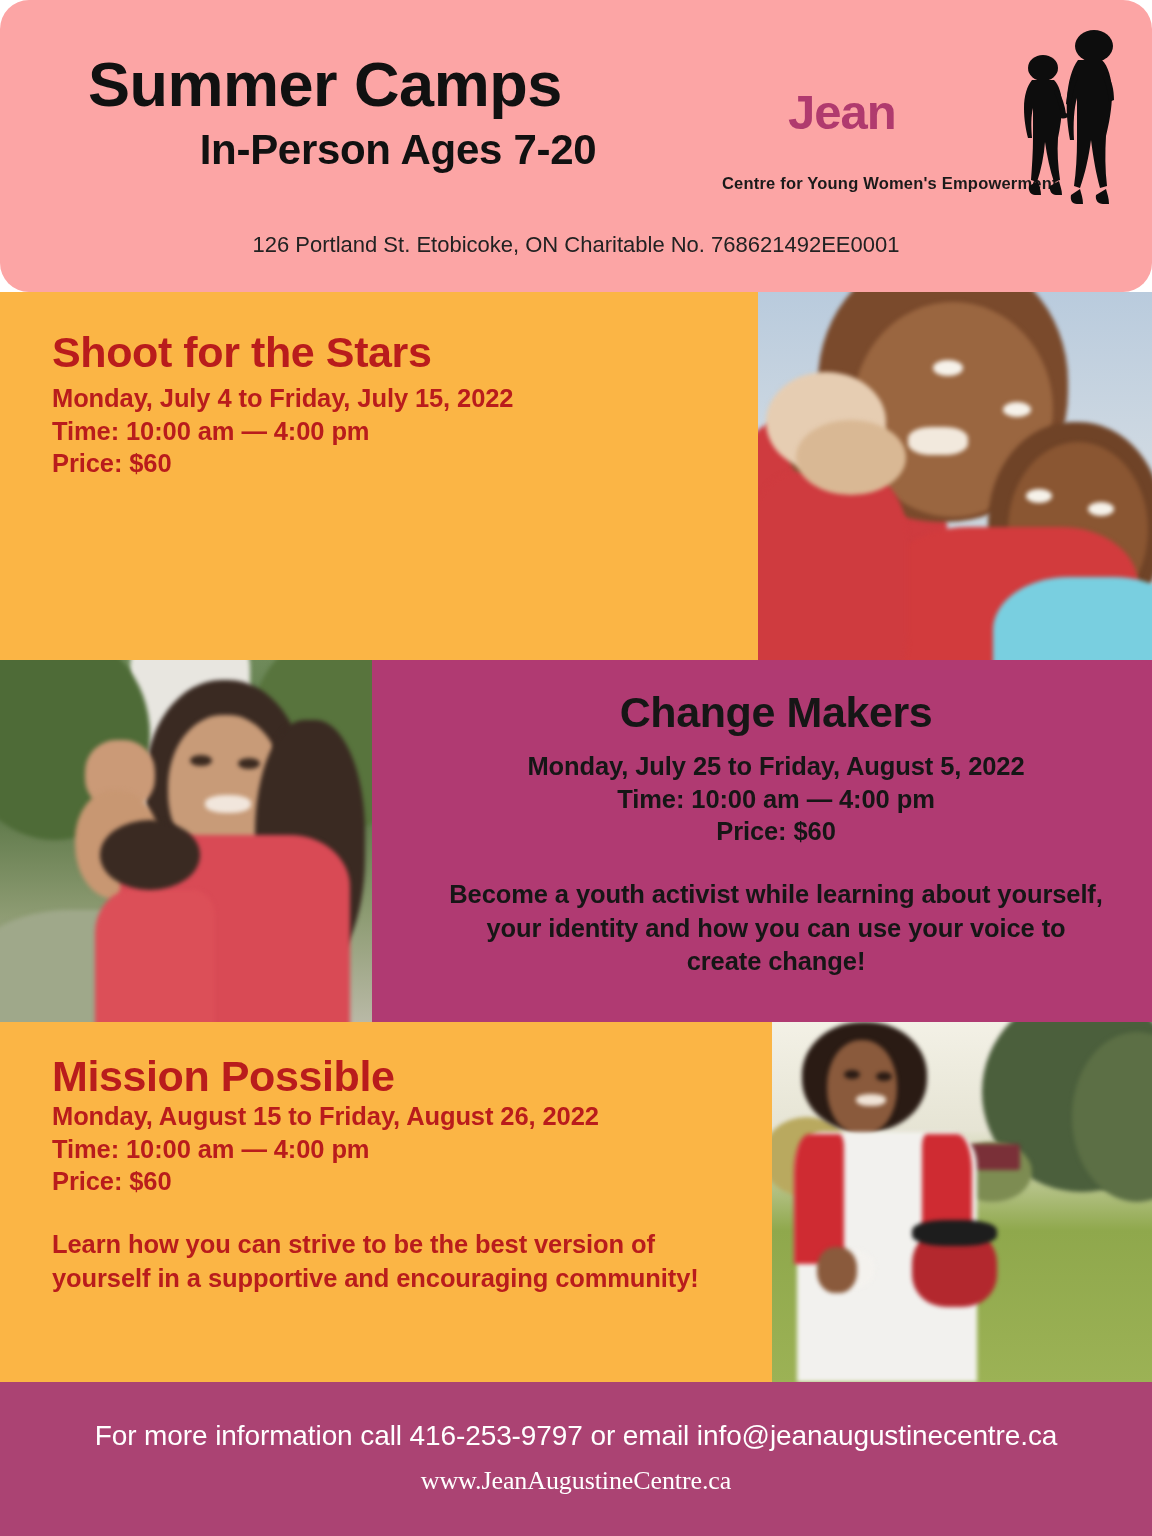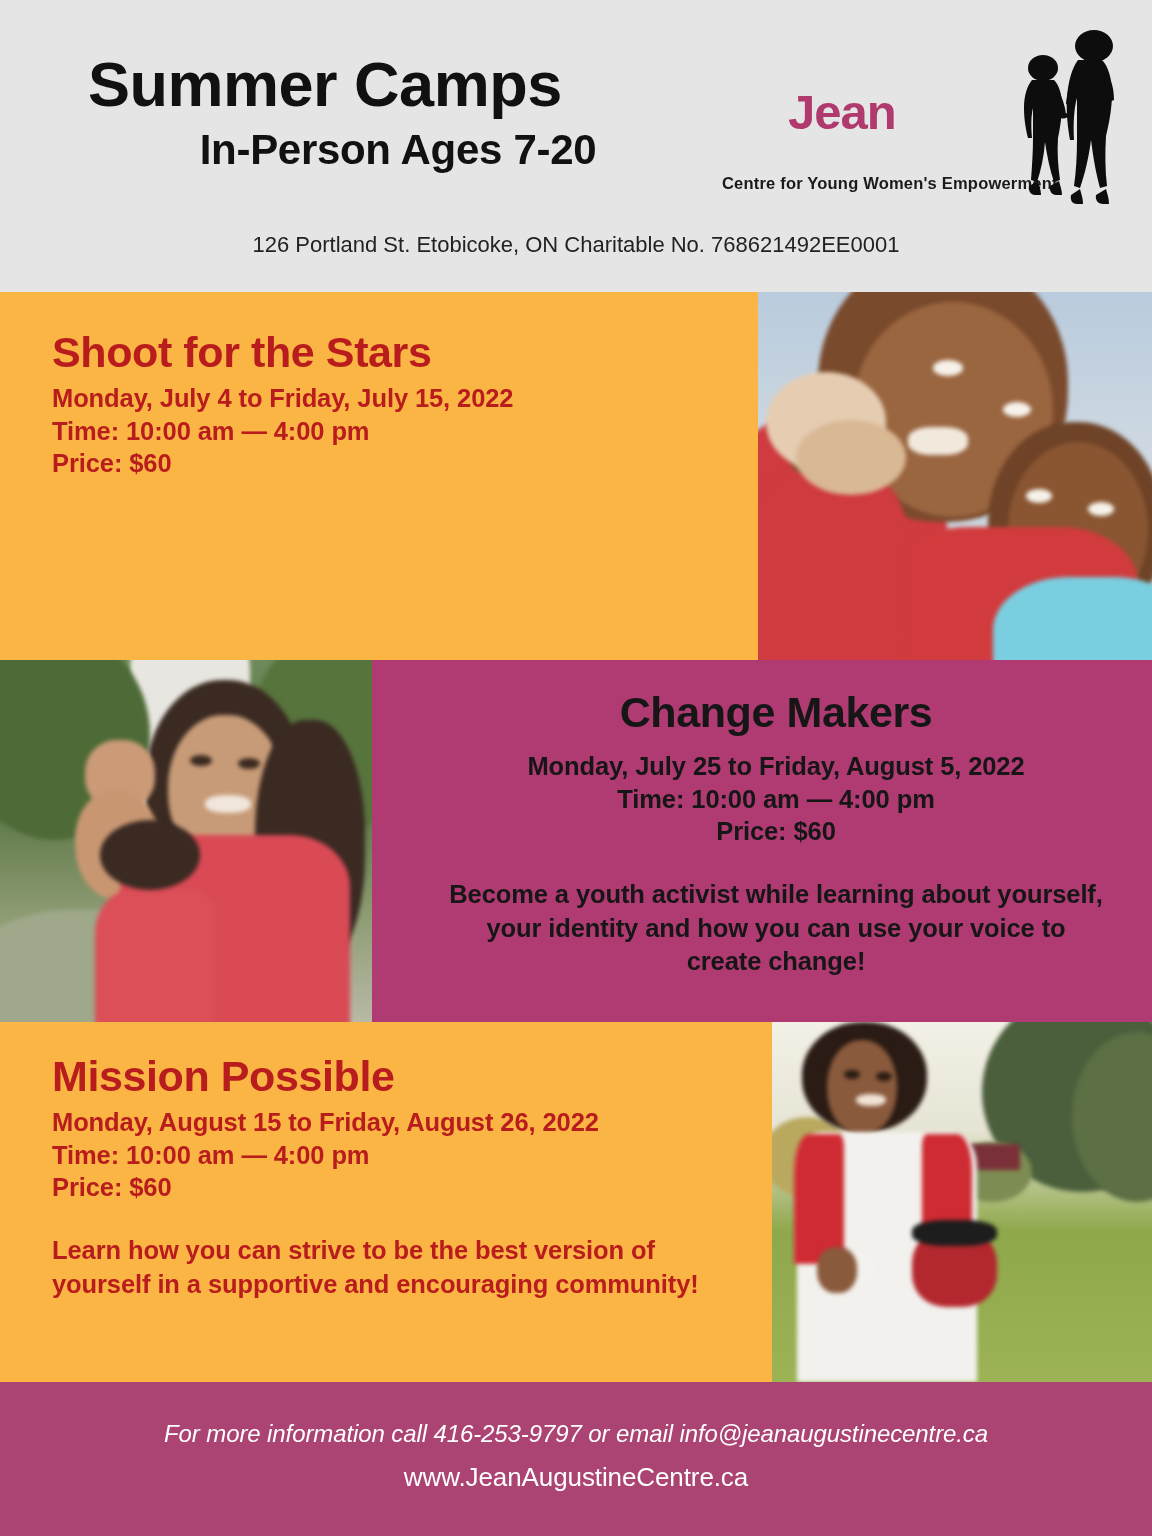--- a/index.html
+++ b/index.html
@@ -6,21 +6,22 @@
   html,body{ background:#ffffff; }
   body{
     width:1152px; height:1536px;
     font-family:"Liberation Sans", sans-serif;
     overflow:hidden; position:relative;
   }
 
   
   .header{
     position:absolute; left:0; top:0; width:1152px; height:292px;
-    background:#e5e5e5;
+    background:#fca5a5;
+    border-radius:29px;
   }
   .title-block{ position:absolute; left:88px; top:52px; width:620px; }
   .poster-title{
     font-size:63px; font-weight:bold; color:#111111;
     letter-spacing:-0.5px; line-height:1.02;
   }
   .poster-subtitle{
     font-size:42px; font-weight:bold; color:#111111;
     text-align:center; margin-top:10px; letter-spacing:-0.3px;
   }
@@ -75,22 +76,22 @@
 
   .camp-title{ font-size:43px; font-weight:bold; line-height:1.12; letter-spacing:-0.4px; }
   .camp-line{ font-size:25.5px; font-weight:bold; line-height:1.28; letter-spacing:-0.1px; }
   .camp-desc{ font-size:25.5px; font-weight:bold; line-height:1.32; letter-spacing:-0.1px; }
   .on-orange{ color:#b91c1c; }
   .on-magenta{ color:#161616; }
   .gap{ height:30px; }
 
   
   .footer-inner{ position:absolute; left:0; top:0; width:1152px; padding-top:38px; text-align:center; }
-  .footer-line1{ font-size:24px; color:#ffffff; font-weight:400; letter-spacing:-0.1px;font-style:italic; }
-  .footer-line2{ font-size:26px; color:#ffffff; font-weight:400; margin-top:14px; letter-spacing:-0.1px; }
+  .footer-line1{ font-size:28px; color:#ffffff; font-weight:400; letter-spacing:-0.1px; }
+  .footer-line2{ font-size:26px; color:#ffffff; font-weight:400; margin-top:14px; letter-spacing:-0.1px;font-family:Liberation Serif, serif; }
 </style>
 </head>
 <body>
 
 <div class="header">
 
   <div class="title-block">
     <div class="poster-title">Summer Camps</div>
     <div class="poster-subtitle">In-Person Ages 7-20</div>
   </div>
@@ -206,21 +207,21 @@
     <div class="blob softedge" style="left:22px;top:112px;width:50px;height:130px;background:#cf2b32;border-radius:30% 10% 0 0;"></div>
     <div class="blob softedge" style="left:150px;top:112px;width:50px;height:120px;background:#cf2b32;border-radius:10% 30% 0 0;"></div>
     <div class="blob softedge" style="left:140px;top:205px;width:85px;height:80px;background:#b3282e;border-radius:45% 45% 40% 40%;"></div>
     <div class="blob softedge" style="left:140px;top:198px;width:85px;height:26px;background:#1d1d1d;border-radius:40%;"></div>
     <div class="blob softedge" style="left:63px;top:228px;width:40px;height:38px;background:#f4f2ee;border-radius:50%;"></div>
     <div class="blob softedge" style="left:45px;top:225px;width:40px;height:46px;background:#8a5a3c;border-radius:45%;"></div>
   </div>
 
   <div class="txt-pane pane-left" style="top:30px;">
     <div class="camp-title on-orange">Mission Possible</div>
-    <div class="camp-line on-orange" style="margin-top:6px;">Monday, August 15 to Friday, August 26, 2022</div>
+    <div class="camp-line on-orange" style="">Monday, August 15 to Friday, August 26, 2022</div>
     <div class="camp-line on-orange">Time: 10:00 am — 4:00 pm</div>
     <div class="camp-line on-orange">Price: $60</div>
     <div class="gap"></div>
     <div class="camp-desc on-orange">Learn how you can strive to be the best version of yourself in a supportive and encouraging community!</div>
   </div>
 </div>
 
 <div class="band band-footer">
   <div class="footer-inner">
     <div class="footer-line1">For more information call 416-253-9797 or email info@jeanaugustinecentre.ca</div>

